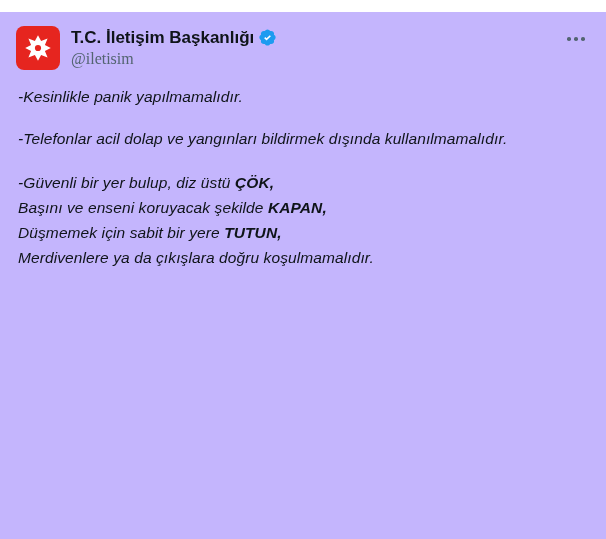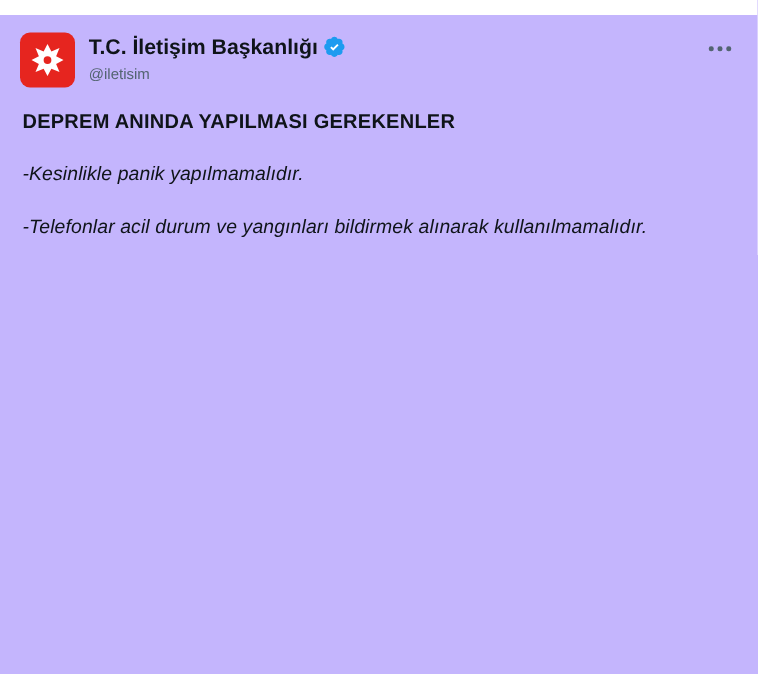--- a/index.html
+++ b/index.html
@@ -63,24 +63,25 @@
     white-space: nowrap;
   }
   .verified {
     width: 19px;
     height: 19px;
     display: inline-block;
     flex: 0 0 19px;
     line-height: 0;
   }
   .handle {
-    font-size: 12px;
+    font-size: 16px;
     color: #536471;
     line-height: 20px;
     margin-top: 1px;
+    font-family: Liberation Serif, serif;
   }
   .more {
     position: absolute;
     right: 16px;
     top: 16px;
     width: 28px;
     height: 22px;
     display: flex;
     align-items: center;
     justify-content: center;
@@ -157,20 +158,25 @@
 
   <div class="more">
     <span class="dots">
         <i></i>
         <i></i>
         <i></i>
       </span>
   </div>
 
   <div class="body">
-    <div class="tweet-title">DEPREM ANINDA YAPILMASI GEREKENLER</div>
 
     <p class="para">-Kesinlikle panik yapılmamalıdır.</p>
-    <p class="para">-Telefonlar acil durum ve yangınları bildirmek alınarak kullanılmamalıdır.</p>
+    <p class="para">-Telefonlar acil dolap ve yangınları bildirmek dışında kullanılmamalıdır.</p>
 
+    <p class="para block last">
+      <span>-Güvenli bir yer bulup, diz üstü </span><b>ÇÖK,</b><br>
+      <span>Başını ve enseni koruyacak şekilde </span><b>KAPAN,</b><br>
+      <span>Düşmemek için sabit bir yere </span><b>TUTUN,</b><br>
+      <span>Merdivenlere ya da çıkışlara doğru koşulmamalıdır.</span>
+    </p>
   </div>
 
 </div>
 
 </body></html>

